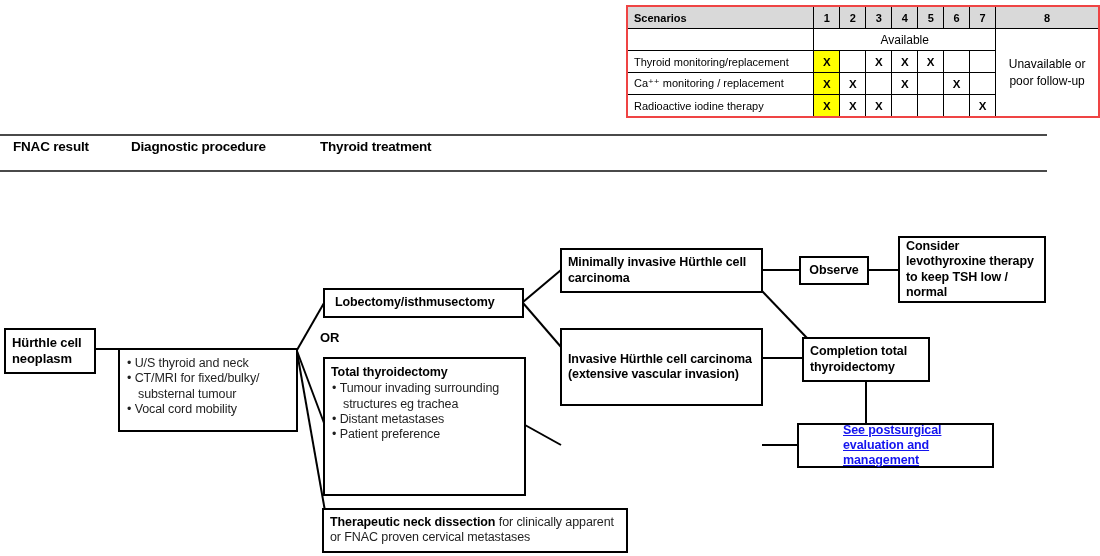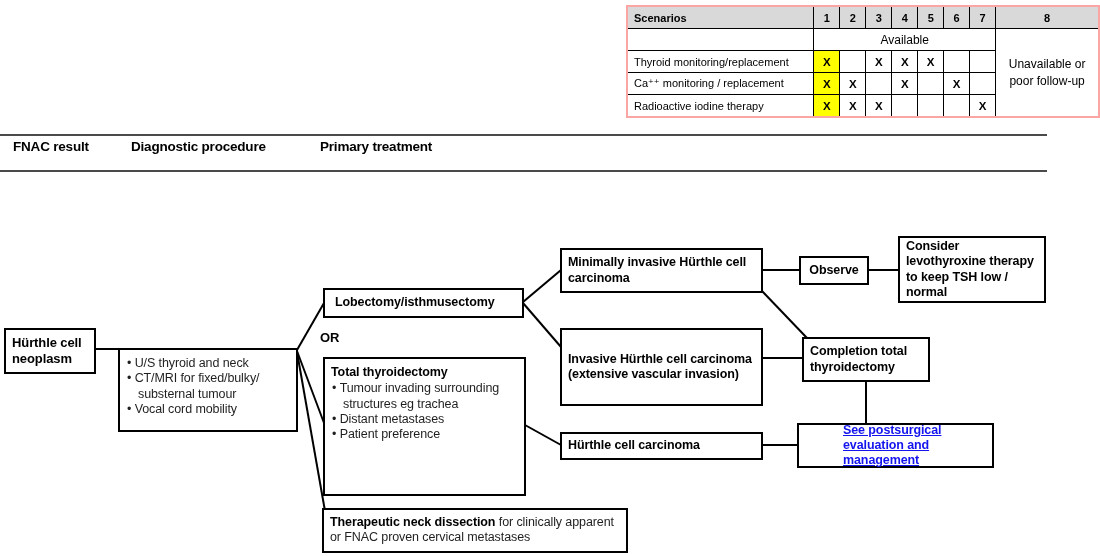--- a/index.html
+++ b/index.html
@@ -9,21 +9,21 @@
   #scenario-table{position:absolute;left:626px;top:5px;border-collapse:collapse;table-layout:fixed;}
   #scenario-table td{border:1px solid #000;font-size:11px;padding:0 0 0 0;height:21px;vertical-align:middle;}
   #scenario-table tr.hdr td{background:#d9d9d9;font-weight:bold;}
   #scenario-table td.lbl{width:183px;text-align:left;padding-left:6px;}
   #scenario-table td.num{width:26px;text-align:center;}
   #scenario-table td.last{width:104px;text-align:center;}
   #scenario-table td.mark{text-align:center;font-weight:bold;font-size:11.5px;}
   #scenario-table td.hl{background:#ffff00;}
   #scenario-table td.avail{text-align:center;font-size:12px;}
   #scenario-table td.unavail{text-align:center;font-size:12px;line-height:1.35;}
-  #scenario-table{border:2px solid #fca5a5;}
+  #scenario-table{border:2px solid #ef4444;}
   
   .rule{position:absolute;left:0;width:1047px;height:2px;background:#4a4a4a;}
   .col-head{position:absolute;top:139px;font-size:13.5px;font-weight:bold;letter-spacing:-0.2px;white-space:nowrap;}
   
   #connectors{position:absolute;left:0;top:0;z-index:0;}
   .fbox{position:absolute;box-sizing:border-box;border:2px solid #000;background:#fff;z-index:2;
         font-size:12.5px;font-weight:bold;line-height:1.22;padding:4px 6px;letter-spacing:-0.1px;}
   .fbox.center{display:flex;align-items:center;}
   .bullets{font-weight:normal;color:#1f1f1f;}
   .bullets .b{padding-left:12px;text-indent:-11px;}
@@ -103,21 +103,21 @@
       <td class="mark"></td>
       <td class="mark"></td>
       <td class="mark">X</td>
     </tr>
   </tbody>
     </table>
 
   <div class="rule" style="top:134px;"></div>
   <div class="col-head" style="left:13px;">FNAC result</div>
   <div class="col-head" style="left:131px;">Diagnostic procedure</div>
-  <div class="col-head" style="left:320px;">Primary treatment</div>
+  <div class="col-head" style="left:320px;">Thyroid treatment</div>
   <div class="rule" style="top:170px;"></div>
 
   <div class="fbox center" style="left:4px;top:328px;width:92px;height:46px;font-size:13px;">
     <span>Hürthle cell neoplasm</span>
   </div>
 
   <div class="fbox" style="left:118px;top:308px;width:180px;height:84px;padding-top:6px;margin-top:40px;">
     <div class="bullets">
       <div class="b">U/S thyroid and neck</div>
       <div class="b">CT/MRI for fixed/bulky/ substernal tumour</div>
@@ -145,23 +145,20 @@
   </div>
 
   <div class="fbox center" style="left:560px;top:248px;width:203px;height:45px;">
     <span>Minimally invasive Hürthle cell carcinoma</span>
   </div>
 
   <div class="fbox center" style="left:560px;top:328px;width:203px;height:78px;">
     <span>Invasive Hürthle cell carcinoma (extensive vascular invasion)</span>
   </div>
 
-  <div class="fbox center" style="left:560px;top:432px;width:203px;height:28px;">
-    <span>Hürthle cell carcinoma</span>
-  </div>
 
   <div class="fbox center" style="left:799px;top:256px;width:70px;height:29px;justify-content:center;">
     <span>Observe</span>
   </div>
 
   <div class="fbox center" style="left:898px;top:236px;width:148px;height:67px;">
     <span>Consider levothyroxine therapy to keep TSH low / normal</span>
   </div>
 
   <div class="fbox center" style="left:802px;top:337px;width:128px;height:45px;">

